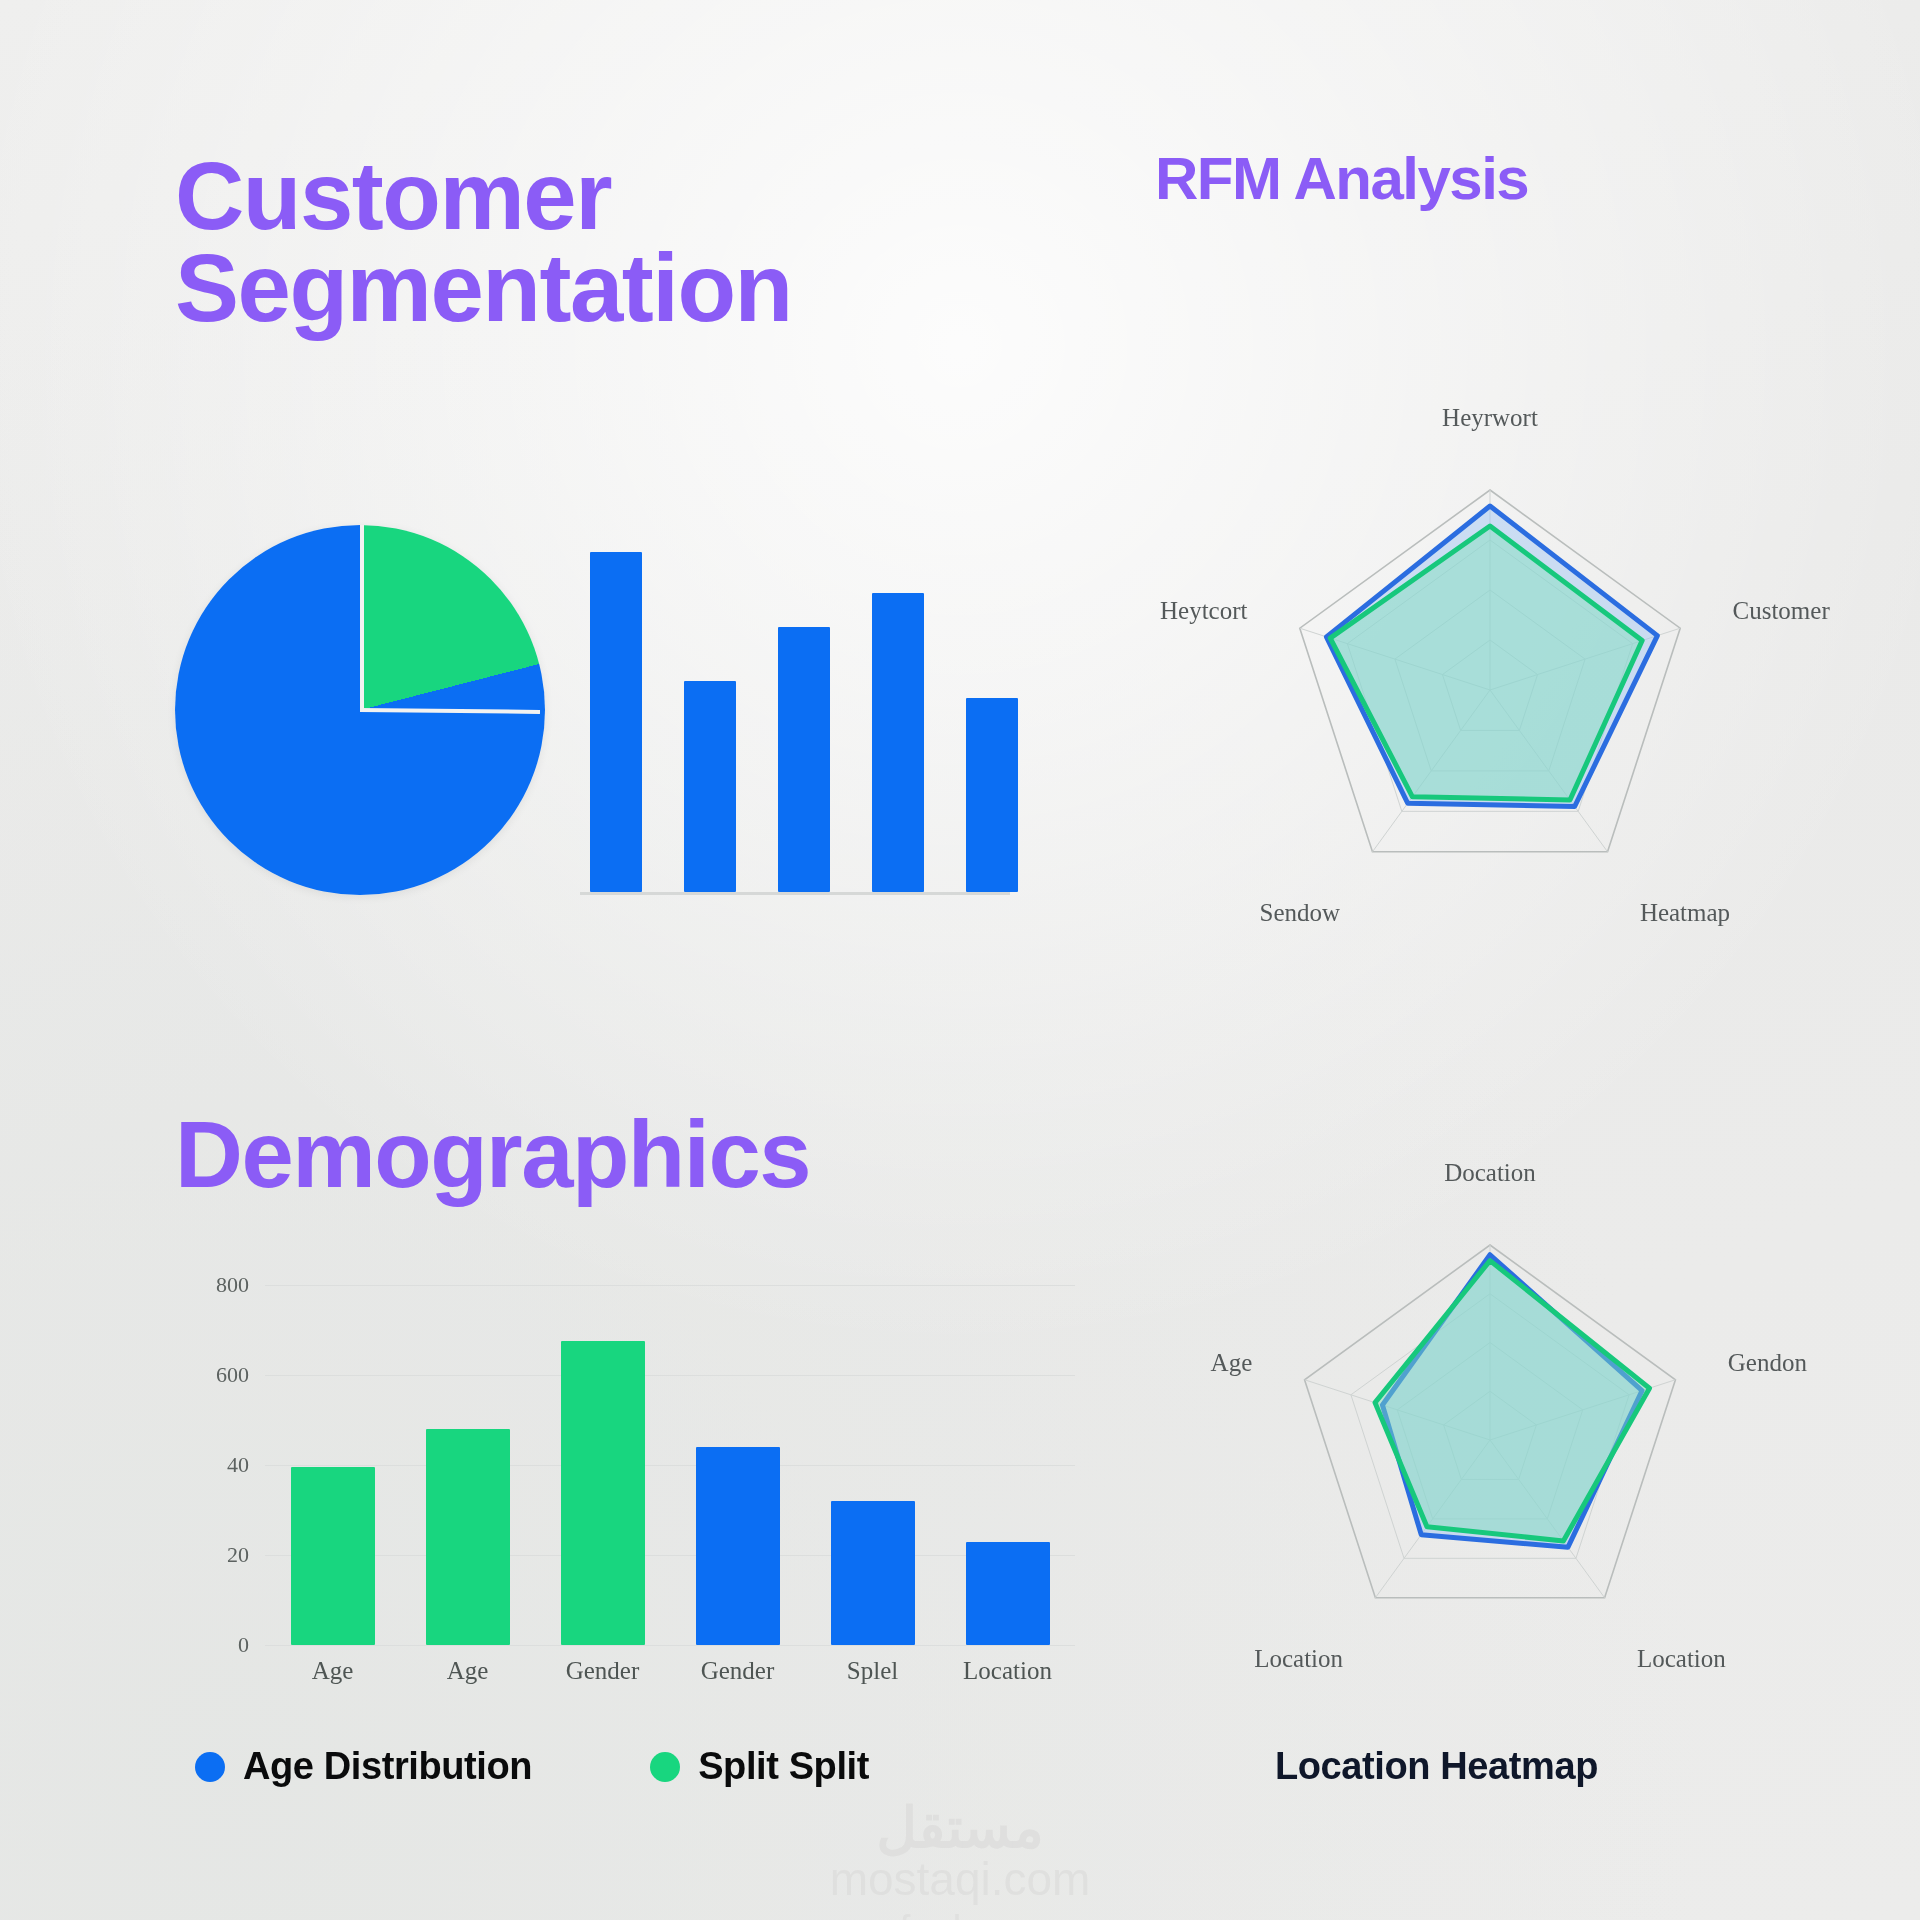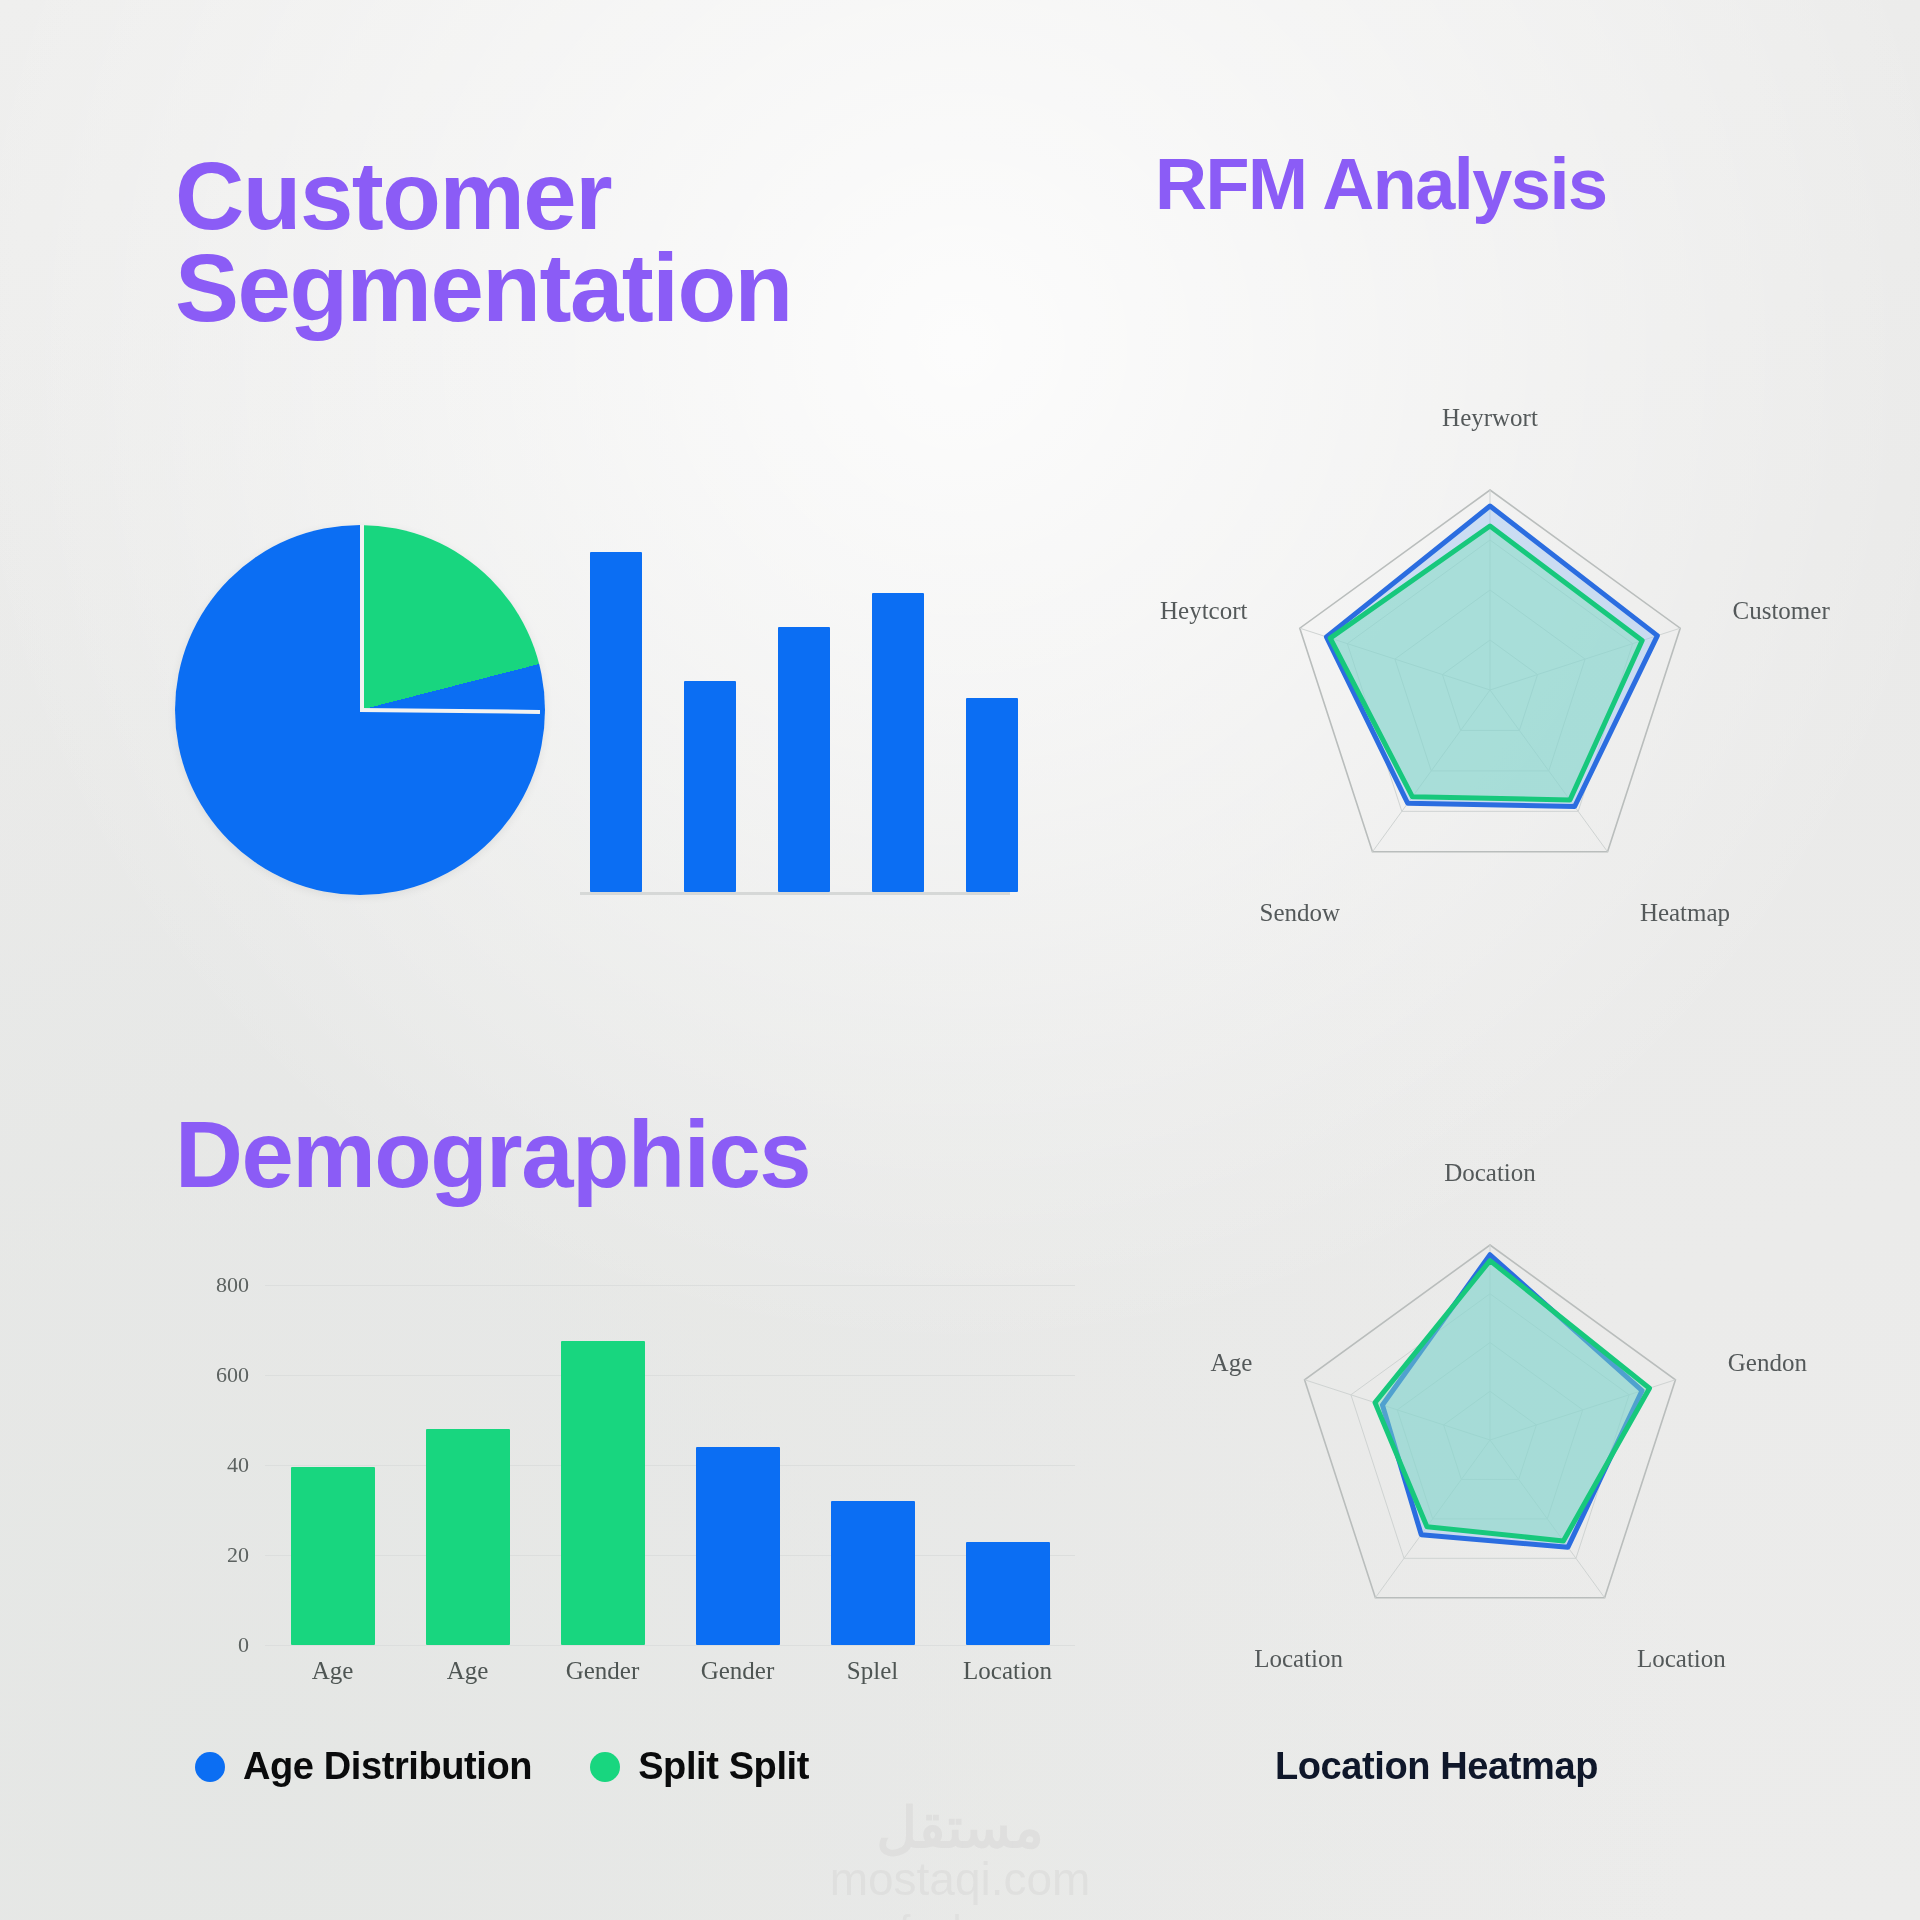--- a/index.html
+++ b/index.html
@@ -28,21 +28,21 @@
     letter-spacing:-1.5px;
     line-height:.96;
     font-stretch:condensed;
   }
   #title-customer{
     left:175px;top:150px;width:760px;
     font-size:96px;
   }
   #title-rfm{
     left:1155px;top:150px;width:520px;
-    font-size:72px;
+    font-size:60px;
   }
   #title-demographics{
     left:175px;top:1110px;width:830px;
     font-size:94px;
   }
 
   
   #pie-wrap{left:175px;top:525px;width:370px;height:370px;}
   #pie{
     width:370px;height:370px;border-radius:50%;
@@ -73,21 +73,21 @@
     font-size:22px;color:#5c6260;font-family:"Liberation Serif", serif;
     transform:translateY(-50%);
   }
   .demo-bar{position:absolute;bottom:0;width:84px;border-radius:1px;}
   .xtick{
     position:absolute;top:372px;width:140px;text-align:center;
     font-size:25px;color:#4e5553;font-family:"Liberation Serif", serif;
   }
 
   
-  #legend{left:195px;top:1745px;display:flex;align-items:flex-end;gap:58px;}
+  #legend{left:195px;top:1745px;display:flex;align-items:flex-end;gap:118px;}
   .leg-item{display:flex;align-items:center;gap:18px;}
   .leg-dot{width:30px;height:30px;border-radius:50%;}
   .leg-label{font-size:38px;font-weight:bold;color:#0a0b0c;letter-spacing:-.4px;}
 
   
   .radar{position:absolute;}
   .radar svg{display:block;}
   .rlabel{
     position:absolute;font-size:25px;color:#54595a;
     font-family:"Liberation Serif", serif;white-space:nowrap;

